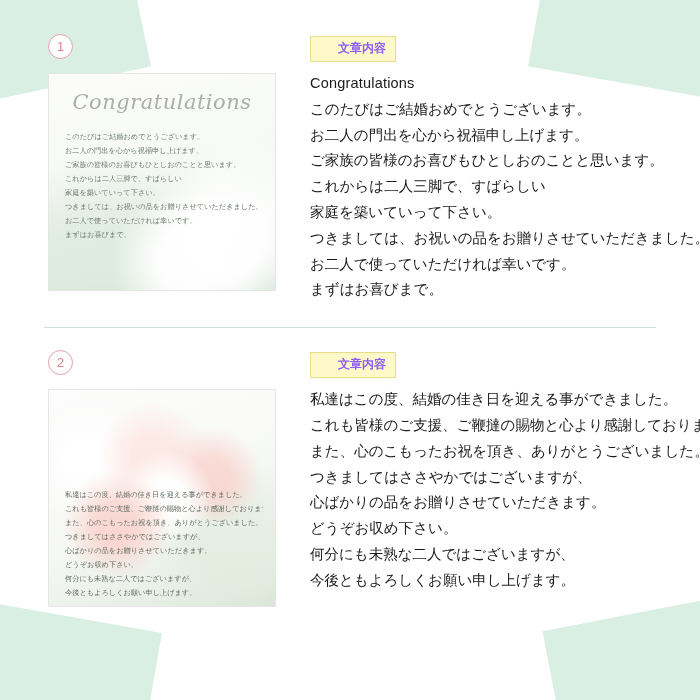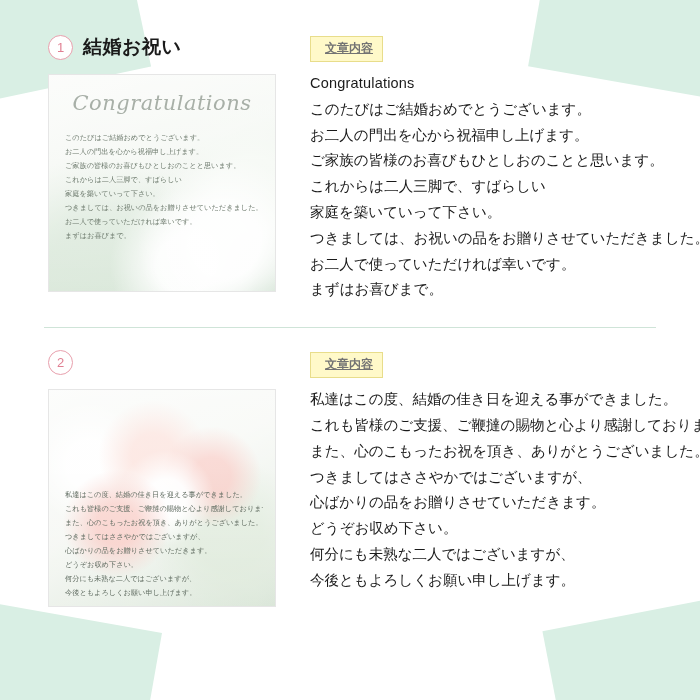--- a/index.html
+++ b/index.html
@@ -142,26 +142,25 @@
   
   .section-right {
     flex: 1 1 auto;
     padding-left: 18px;
     padding-top: 2px;
   }
   .tag {
     display: inline-block;
     background: #fff9c9;
     border: 1px solid #e8dd8b;
-    color: #737373;
+    color: #8b5cf6;
     font-size: 12px;
     font-weight: bold;
-    padding: 3px 9px 4px 14px;
+    padding: 3px 9px 4px 27px;
     margin-bottom: 9px;
-    text-decoration: underline;
   }
   .body-line {
     font-size: 14.5px;
     line-height: 1.78;
     color: #1a1a1a;
     white-space: nowrap;
   }
   .body-line.latin {
     font-family: "Liberation Sans", sans-serif;
     letter-spacing: 0.2px;
@@ -183,21 +182,20 @@
   <div class="corner corner-tr"></div>
   <div class="corner corner-bl"></div>
   <div class="corner corner-br"></div>
 
   <div class="content">
 
     <div class="section">
       <div class="section-left">
         <div class="section-head">
           <div class="num-badge">1</div>
-          <div class="section-title">結婚お祝い</div>
         </div>
         <div class="card-photo">
           <div class="bg1"></div>
           <div class="wash"></div>
           <div class="card-script">Congratulations</div>
           <div class="card-text card-text-1">
             <div>このたびはご結婚おめでとうございます。</div>
             <div>お二人の門出を心から祝福申し上げます。</div>
             <div>ご家族の皆様のお喜びもひとしおのことと思います。</div>
             <div>これからは二人三脚で、すばらしい</div>

